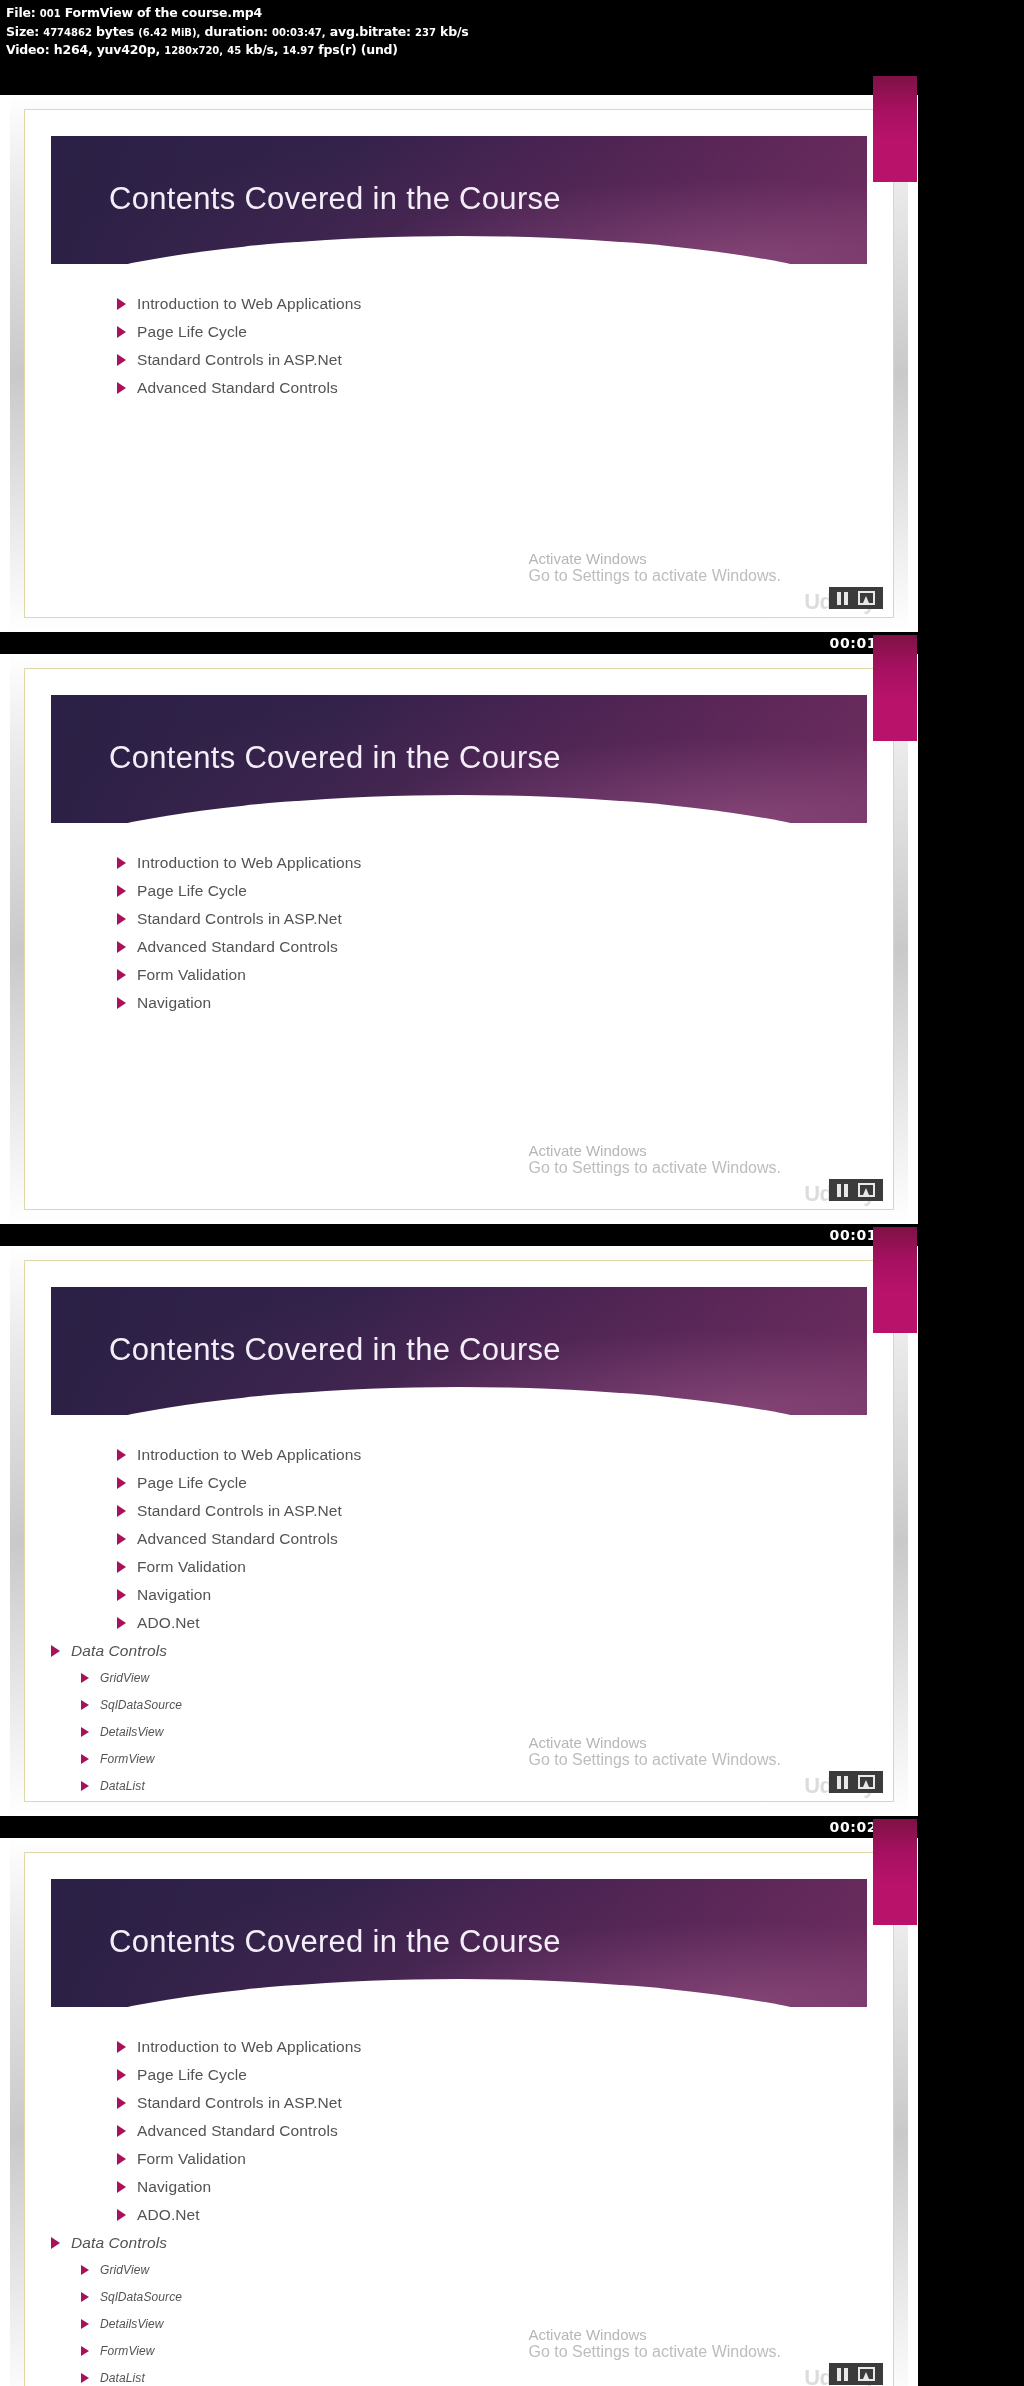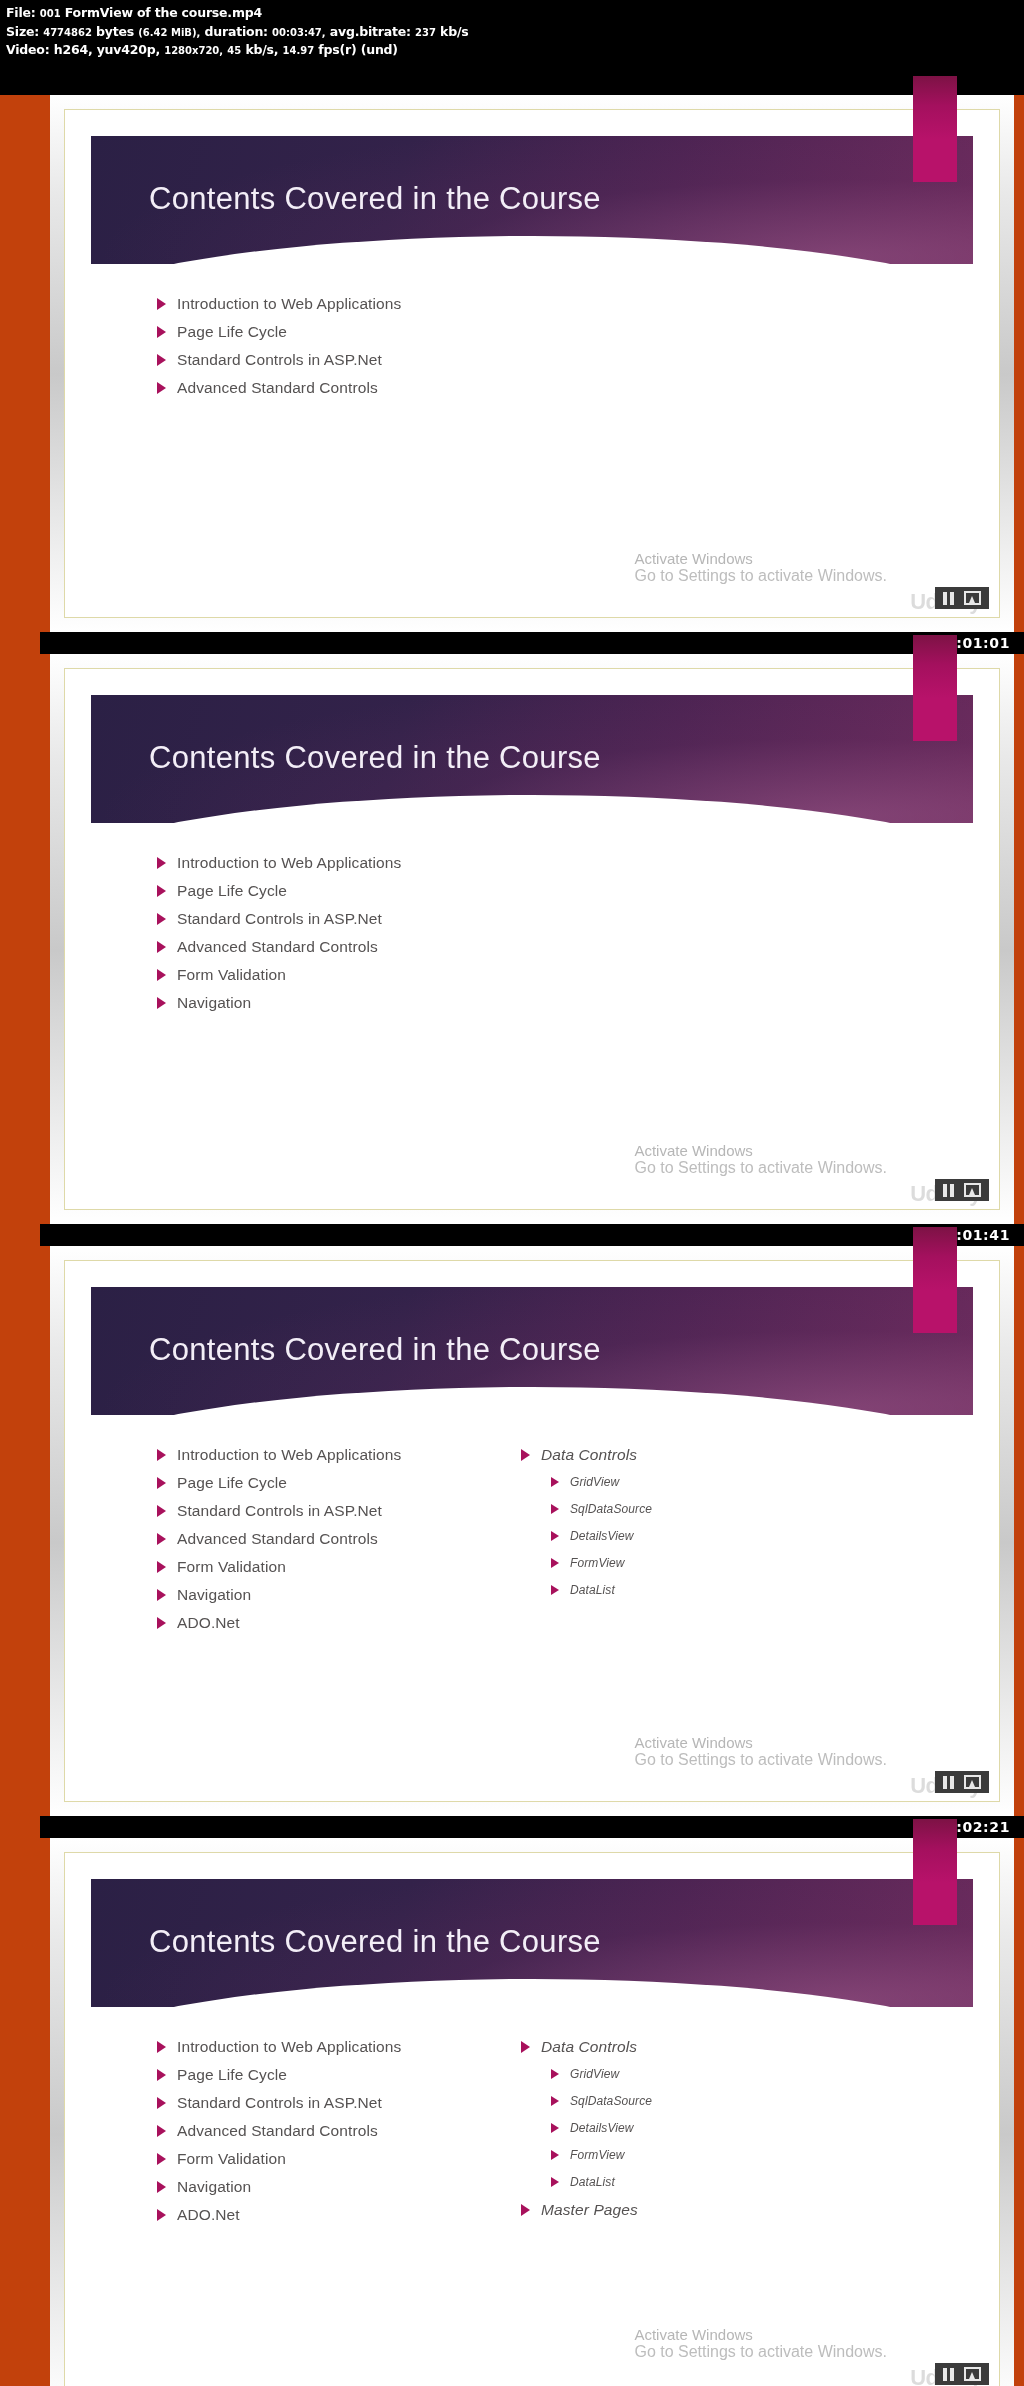--- a/index.html
+++ b/index.html
@@ -21,21 +21,21 @@
     font-family: "DejaVu Sans", sans-serif;
     font-weight: bold;
     font-size: 12.5px;
     line-height: 17.5px;
     letter-spacing: -0.2px;
     white-space: nowrap;
   }
   .meta-line .sm { font-size: 10px; letter-spacing: 0; }
 
   
-  .slide-block { position: relative; width: 1024px; background: #c2410c; padding-left: 40px; }
+  .slide-block { position: relative; width: 918px; background: #ffffff; }
 
   
   .frame {
     position: relative;
     margin: 0 10px;
     background: linear-gradient(180deg,#ffffff 0%, #e9e9e9 18%, #c9c9c9 52%, #efefef 85%, #ffffff 100%);
     padding: 14px 14px 14px 14px;
   }
   .frame-inner {
     position: relative;
@@ -85,20 +85,21 @@
     height: 106px;
     background: linear-gradient(180deg,#7d1245 0%, #a4105e 28%, #b8126a 60%, #b8126a 100%);
     z-index: 6;
   }
 
   
   .bullets {
     position: relative;
     padding: 30px 0 0 0;
     display: flex;
+    flex-direction: column;
   }
   .col { }
   .col-left  { width: 430px; padding-left: 92px; }
   .col-right { width: 430px; padding-left: 26px; font-style: italic; }
 
   .bullet {
     display: flex;
     align-items: flex-start;
     margin-bottom: 9px;
     line-height: 19px;

